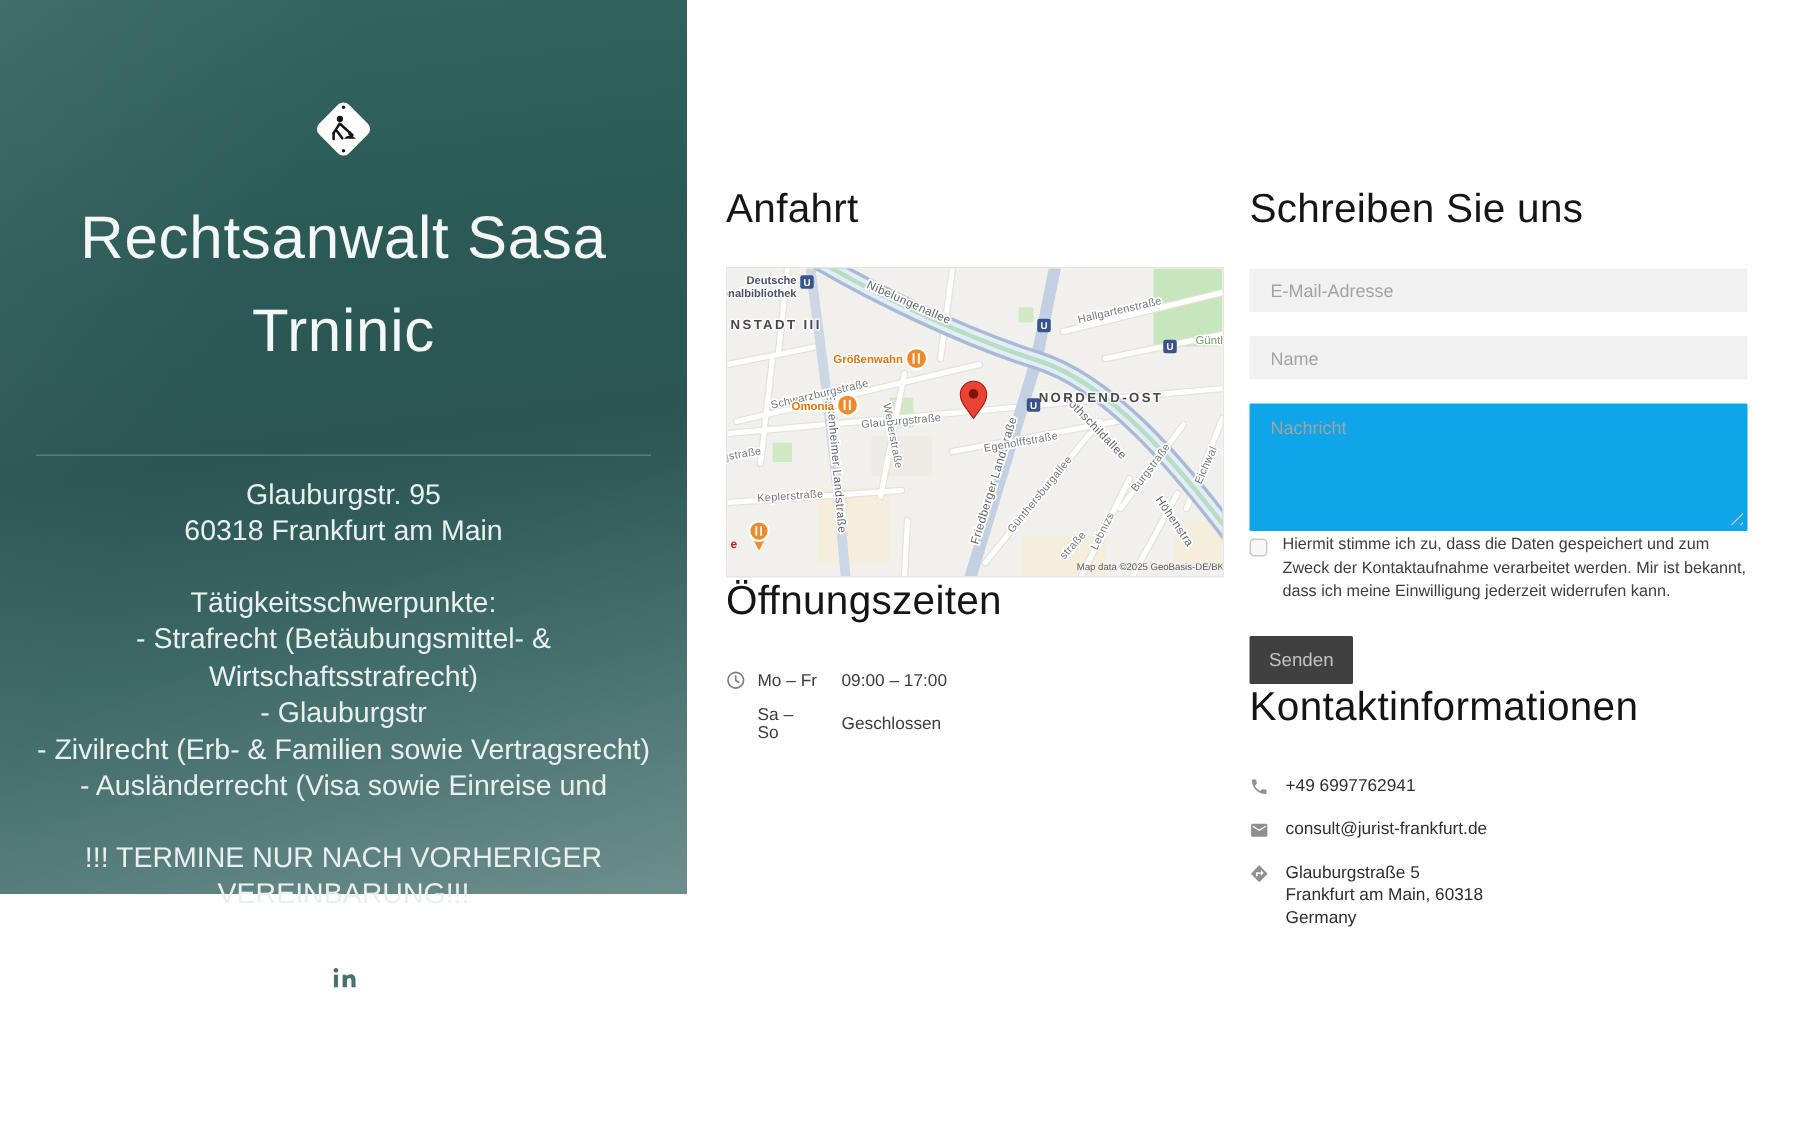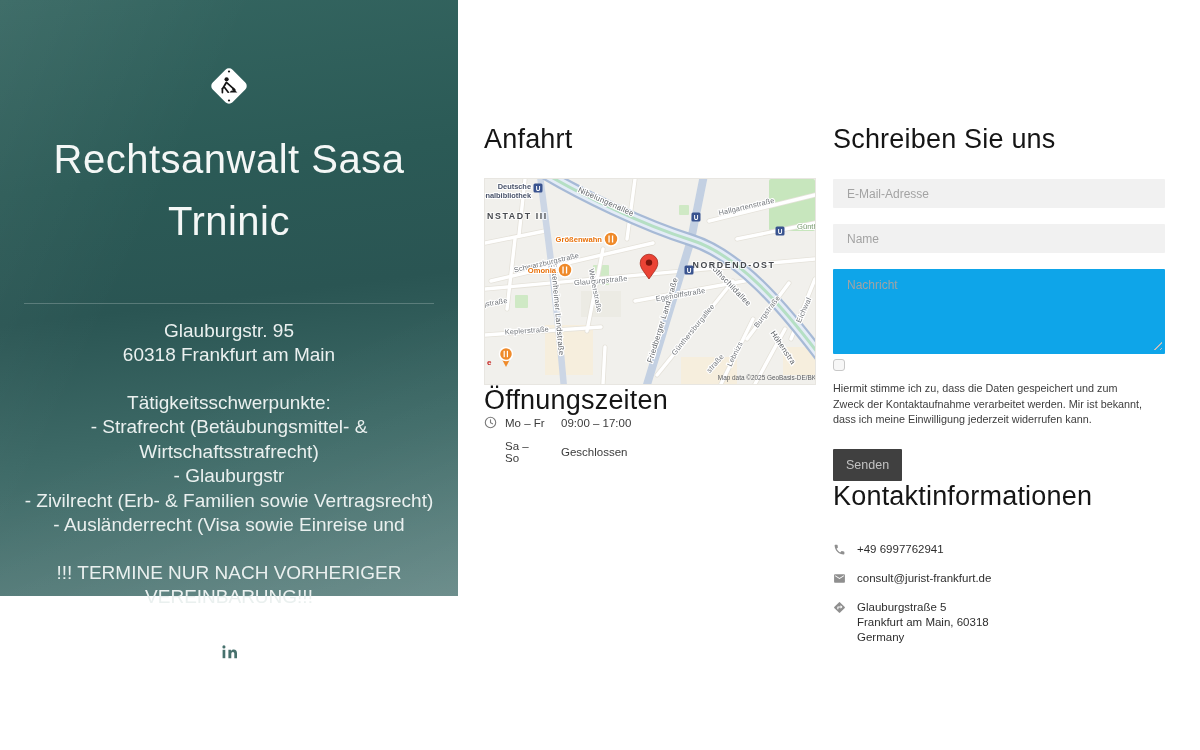--- a/index.html
+++ b/index.html
@@ -55,21 +55,21 @@
   .attr-label { font-size:6.4px; fill:#5a5d61; }
   .u-label { font-size:6.5px; fill:#ffffff; font-weight:700; }
   .red-label { font-size:8px; fill:#c5221f; font-weight:700; }
   .road-casing { stroke:#e5e2da; stroke-width:5; fill:none; stroke-linecap:round; }
   .road { stroke:#ffffff; stroke-width:3.4; fill:none; stroke-linecap:round; }
   .road-med { stroke:#ccd6e5; stroke-width:6.5; fill:none; }
   .road-big { stroke:#c3d0e2; stroke-width:8; fill:none; }
 
   
   .hours-title { margin-top:27px; }
-  .hours-list { }
+  .hours-list { margin-top:31px; }
   .hours-row { display:flex; align-items:center; margin-bottom:11px; font-size:11.5px; color:#3b3b3b; }
   .hours-icon { width:13px; height:13px; margin-right:8px; flex:none; }
   .hours-icon.empty { visibility:hidden; }
   .hours-days { width:40px; margin-right:16px; }
 
   
   .contact-form { margin-top:24px; }
   .field {
     display:block; width:100%; height:29px; background:#f1f1f1; border:0; border-radius:1px;
     margin-bottom:16px; padding:0 14px; font-size:12px; color:#444;
@@ -80,21 +80,21 @@
   .field-area {
     display:block; width:100%; height:85px; background:#0ea5e9; border:0; border-radius:1px;
     padding:9px 14px; font-size:12px; color:#444; resize:none;
     font-family:"Liberation Sans", sans-serif;
   }
   .resize-grip {
     position:absolute; right:3px; bottom:4px; width:9px; height:9px; pointer-events:none;
     background:repeating-linear-gradient(135deg, transparent 0 3px, #bdbdbd 3px 4px);
     clip-path:polygon(100% 0, 100% 100%, 0 100%);
   }
-  .consent-row { display:flex; align-items:flex-start; gap:10px; margin-top:2px;flex-direction:column; }
+  .consent-row { display:flex; align-items:flex-start; gap:10px; margin-top:2px; }
   .checkbox {
     width:12px; height:12px; border:1px solid #c8c8c8; border-radius:3px;
     background:#f7f7f7; flex:none; margin-top:3px;
   }
   .consent-text { font-size:10.8px; line-height:15.5px; color:#3d3d3d; width:314px; }
   .send-button {
     margin-top:21px; background:#404040; color:#c2c2c2; border:0; border-radius:1px;
     padding:9px 13px; font-size:12.5px; font-family:"Liberation Sans", sans-serif; cursor:pointer;
   }
 

